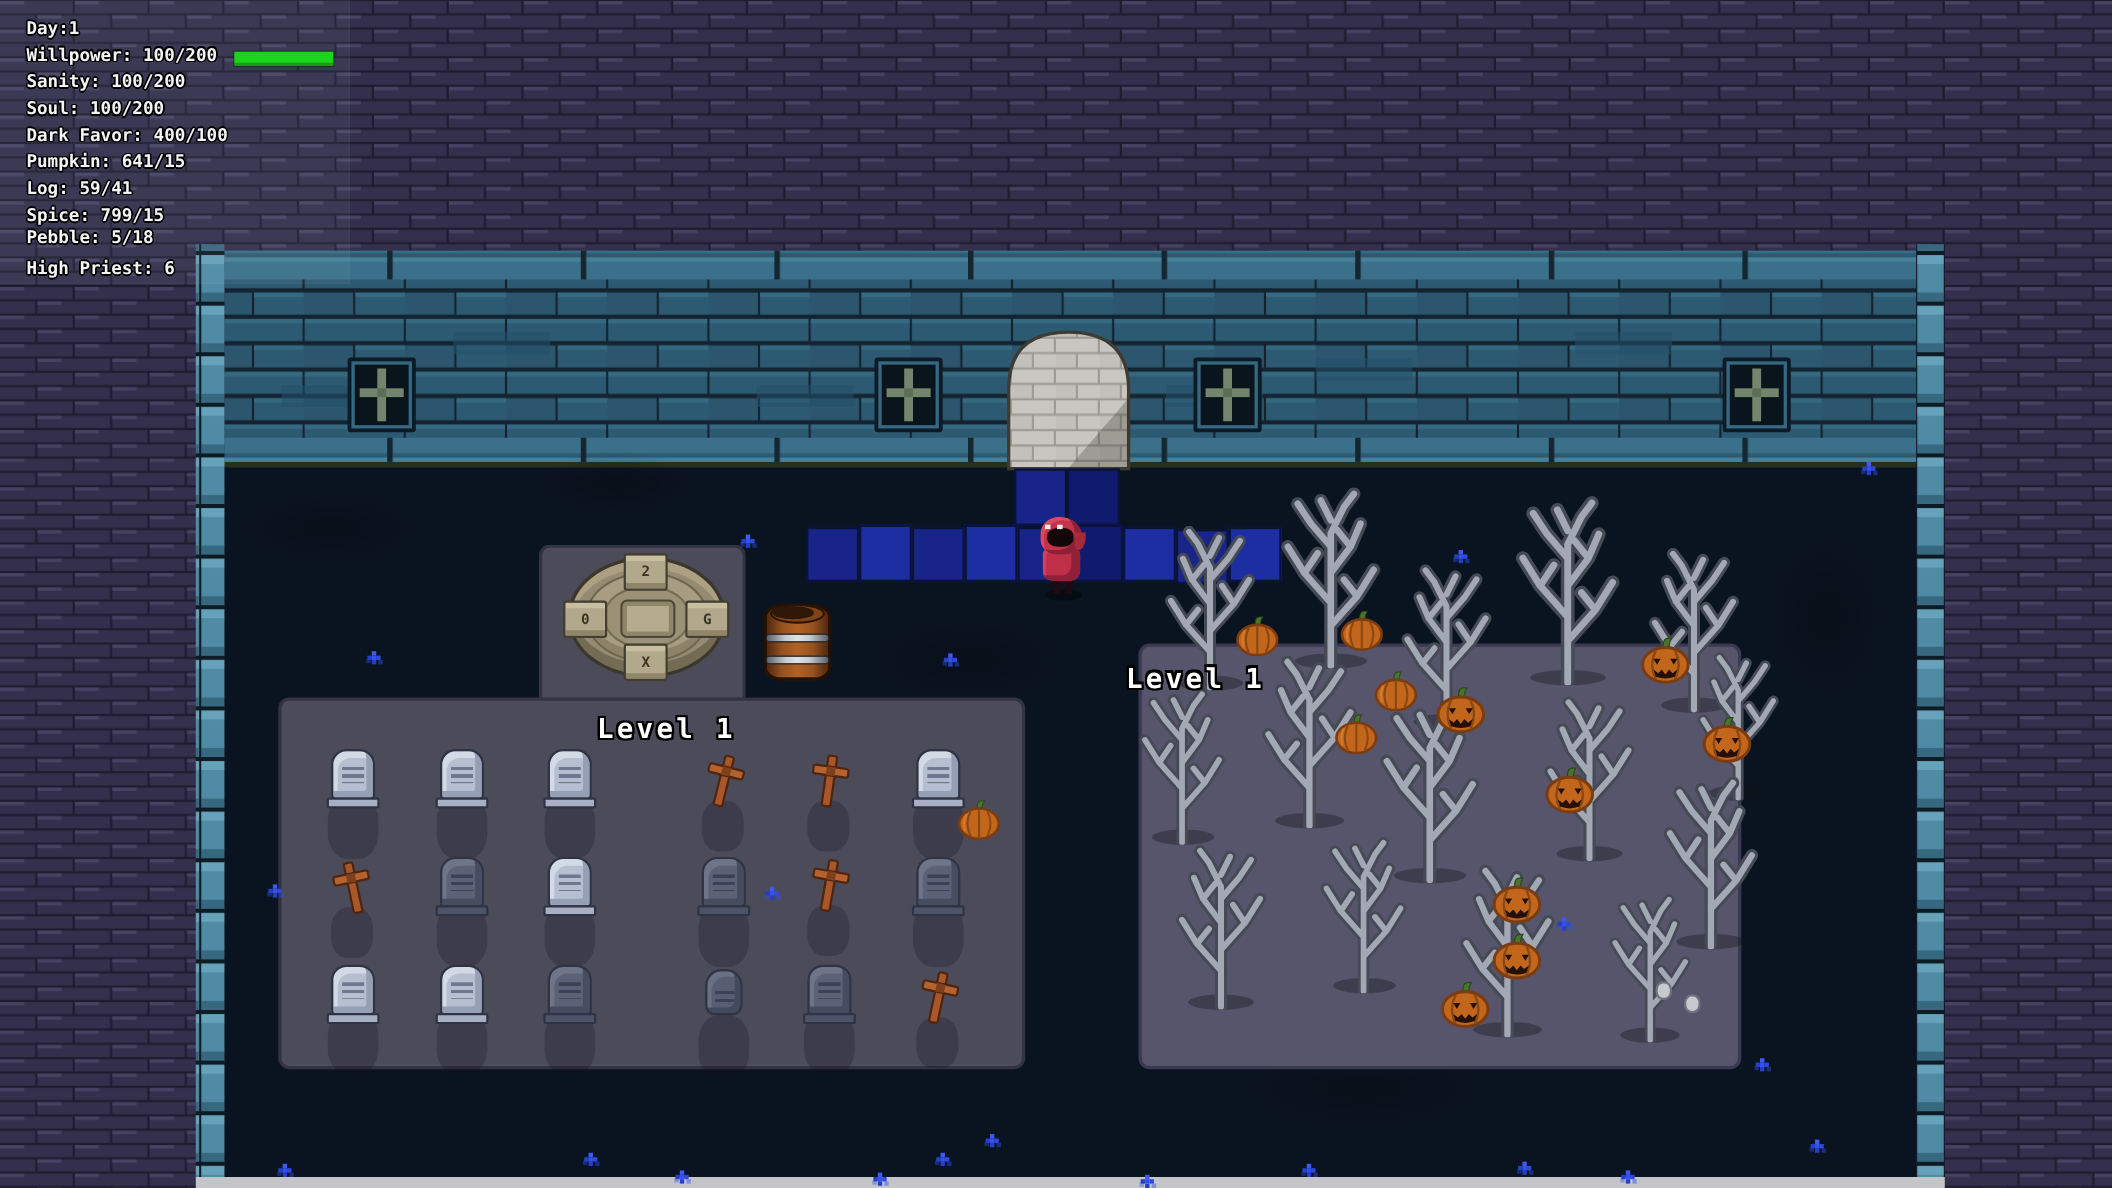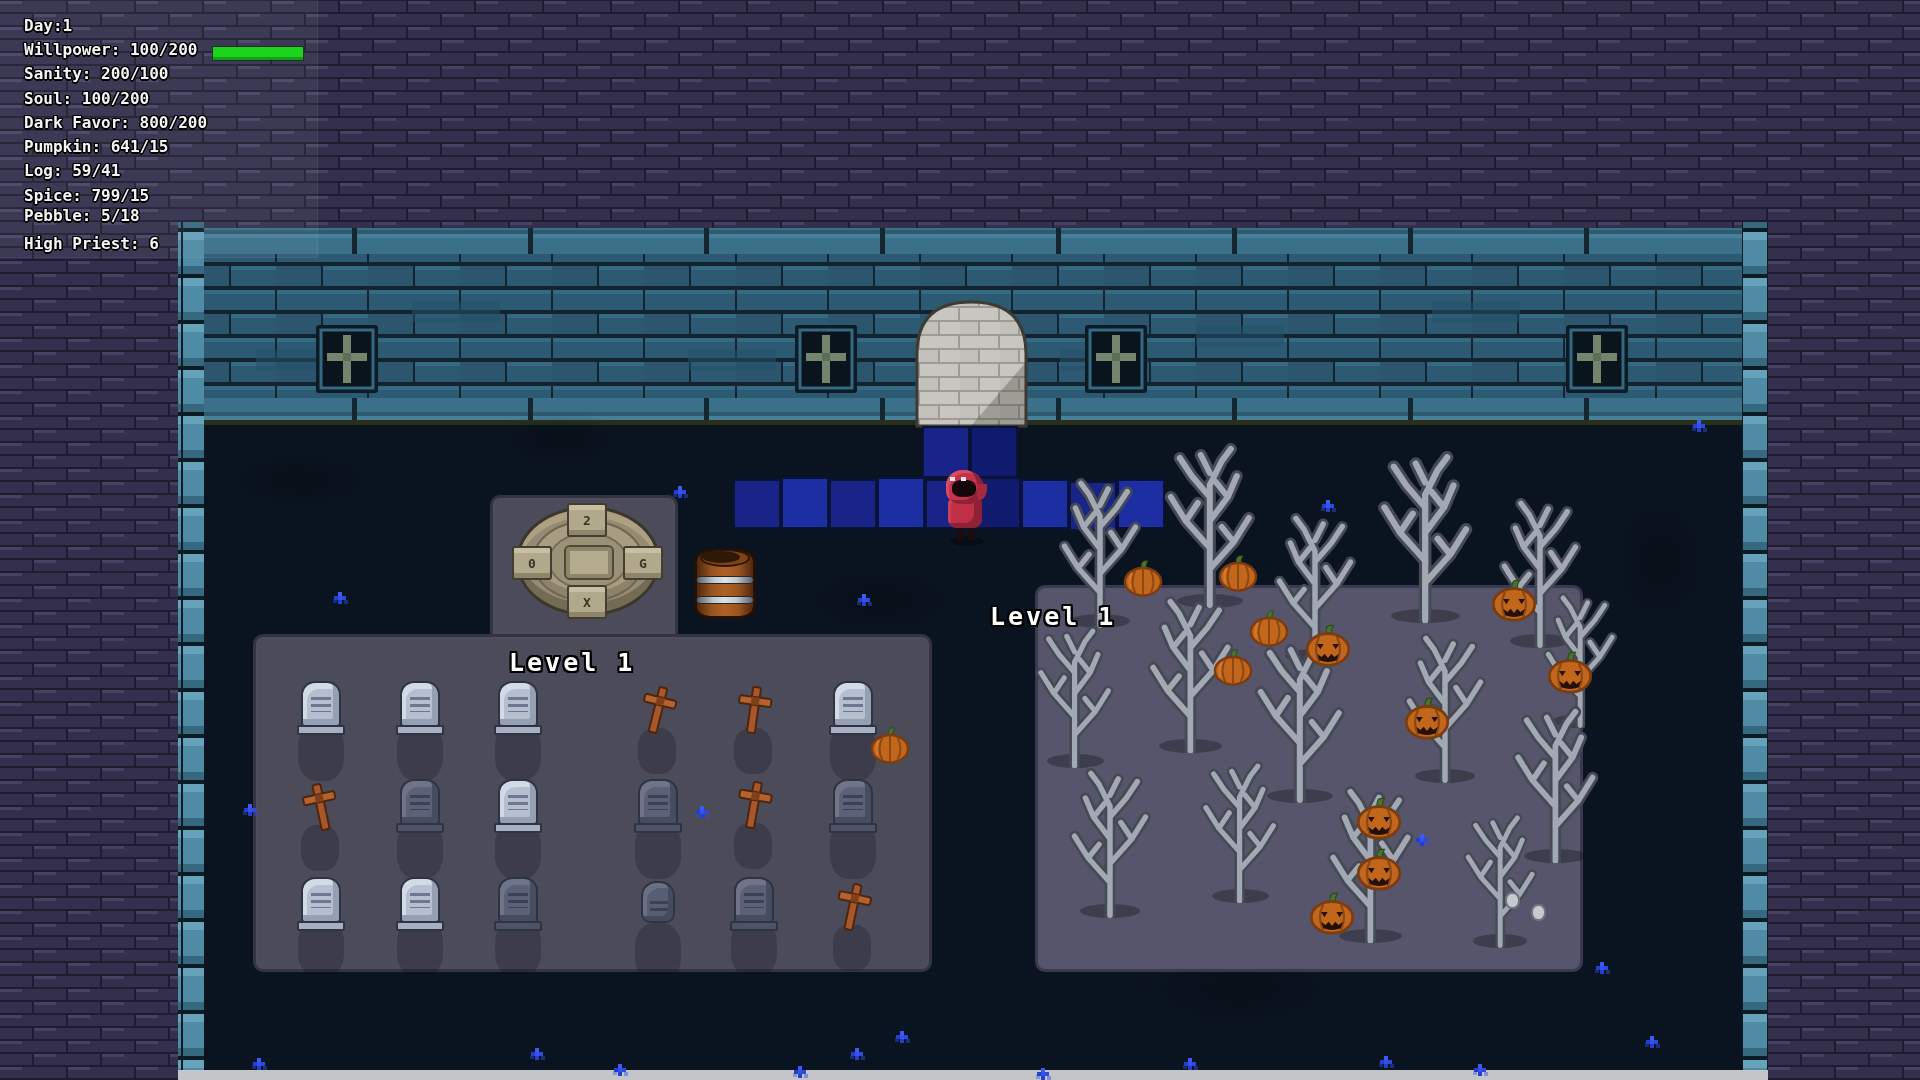--- a/index.html
+++ b/index.html
@@ -90,21 +90,21 @@
   .c-leg{top:56px;width:7px;height:14px;background:#1c0b10;}
   .c-leg.l{left:11px}.c-leg.r{left:22px}
   .c-hood{left:0;top:0;width:38px;height:34px;background:#c4334b;border-radius:45% 55% 40% 40%;
           box-shadow:inset -7px -4px 0 #8e2136,inset 3px 3px 0 #d94b60;}
   .c-flap{left:31px;top:14px;width:10px;height:16px;background:#a8283c;border-radius:0 0 70% 30%;}
   .c-face{left:6px;top:10px;width:24px;height:17px;background:#140709;border-radius:40%;}
   .c-eye{top:7px;width:5px;height:4px;background:#eceae6;}
   .c-eye.l{left:4px}.c-eye.r{left:15px}
 
   
-  .lvl{position:absolute;width:160px;text-align:left;color:#ffffff;
+  .lvl{position:absolute;width:160px;text-align:right;color:#ffffff;
        font:bold 25px "DejaVu Sans Mono",monospace;letter-spacing:3px;
        text-shadow:2px 0 #000,-2px 0 #000,0 2px #000,0 -2px #000,
                    2px 2px #000,-2px -2px #000,2px -2px #000,-2px 2px #000;}
   .hud-panel{left:0;top:0;width:318px;height:258px;background:rgba(190,196,216,.07);
        border-right:1px solid rgba(255,255,255,.05);border-bottom:1px solid rgba(255,255,255,.05);}
   .hud-line{position:absolute;left:24px;height:20px;color:#f4f4f4;white-space:pre;
        font:bold 16px "DejaVu Sans Mono",monospace;
        text-shadow:1.5px 0 #000,-1.5px 0 #000,0 1.5px #000,0 -1.5px #000,
                    1px 1px #000,-1px -1px #000,1px -1px #000,-1px 1px #000;}
   .wp-bar{left:213px;top:47px;width:90px;height:13px;background:#1bd41b;
@@ -552,23 +552,23 @@
     </div>
 
     <div class="lvl" style="left:509px;top:648px;">Level 1</div>
     <div class="lvl" style="left:990px;top:602px;">Level 1</div>
   </div>
 
   <div class="hud-panel abs"></div>
   <div>
     <div class="hud-line" style="top:16px">Day:1</div>
     <div class="hud-line" style="top:40px">Willpower: 100/200</div>
-    <div class="hud-line" style="top:64px">Sanity: 200/100</div>
+    <div class="hud-line" style="top:64px">Sanity: 100/200</div>
     <div class="hud-line" style="top:89px">Soul: 100/200</div>
-    <div class="hud-line" style="top:113px">Dark Favor: 800/200</div>
+    <div class="hud-line" style="top:113px">Dark Favor: 400/100</div>
     <div class="hud-line" style="top:137px">Pumpkin: 641/15</div>
     <div class="hud-line" style="top:161px">Log: 59/41</div>
     <div class="hud-line" style="top:186px">Spice: 799/15</div>
     <div class="hud-line" style="top:206px">Pebble: 5/18</div>
     <div class="hud-line" style="top:234px">High Priest: 6</div>
     <div class="wp-bar abs" style="background: rgb(27, 212, 27); width: 90px;"></div>
   </div>
 </div>
 
 </body></html>

